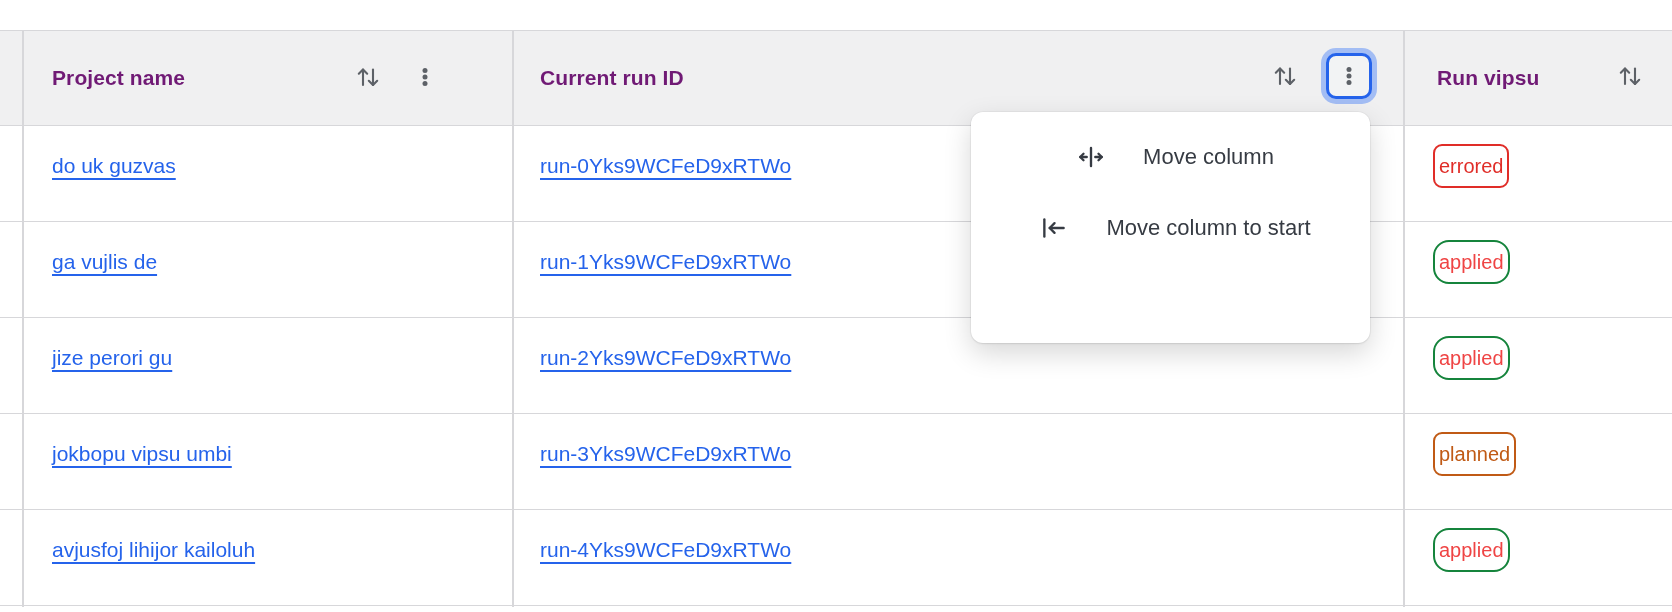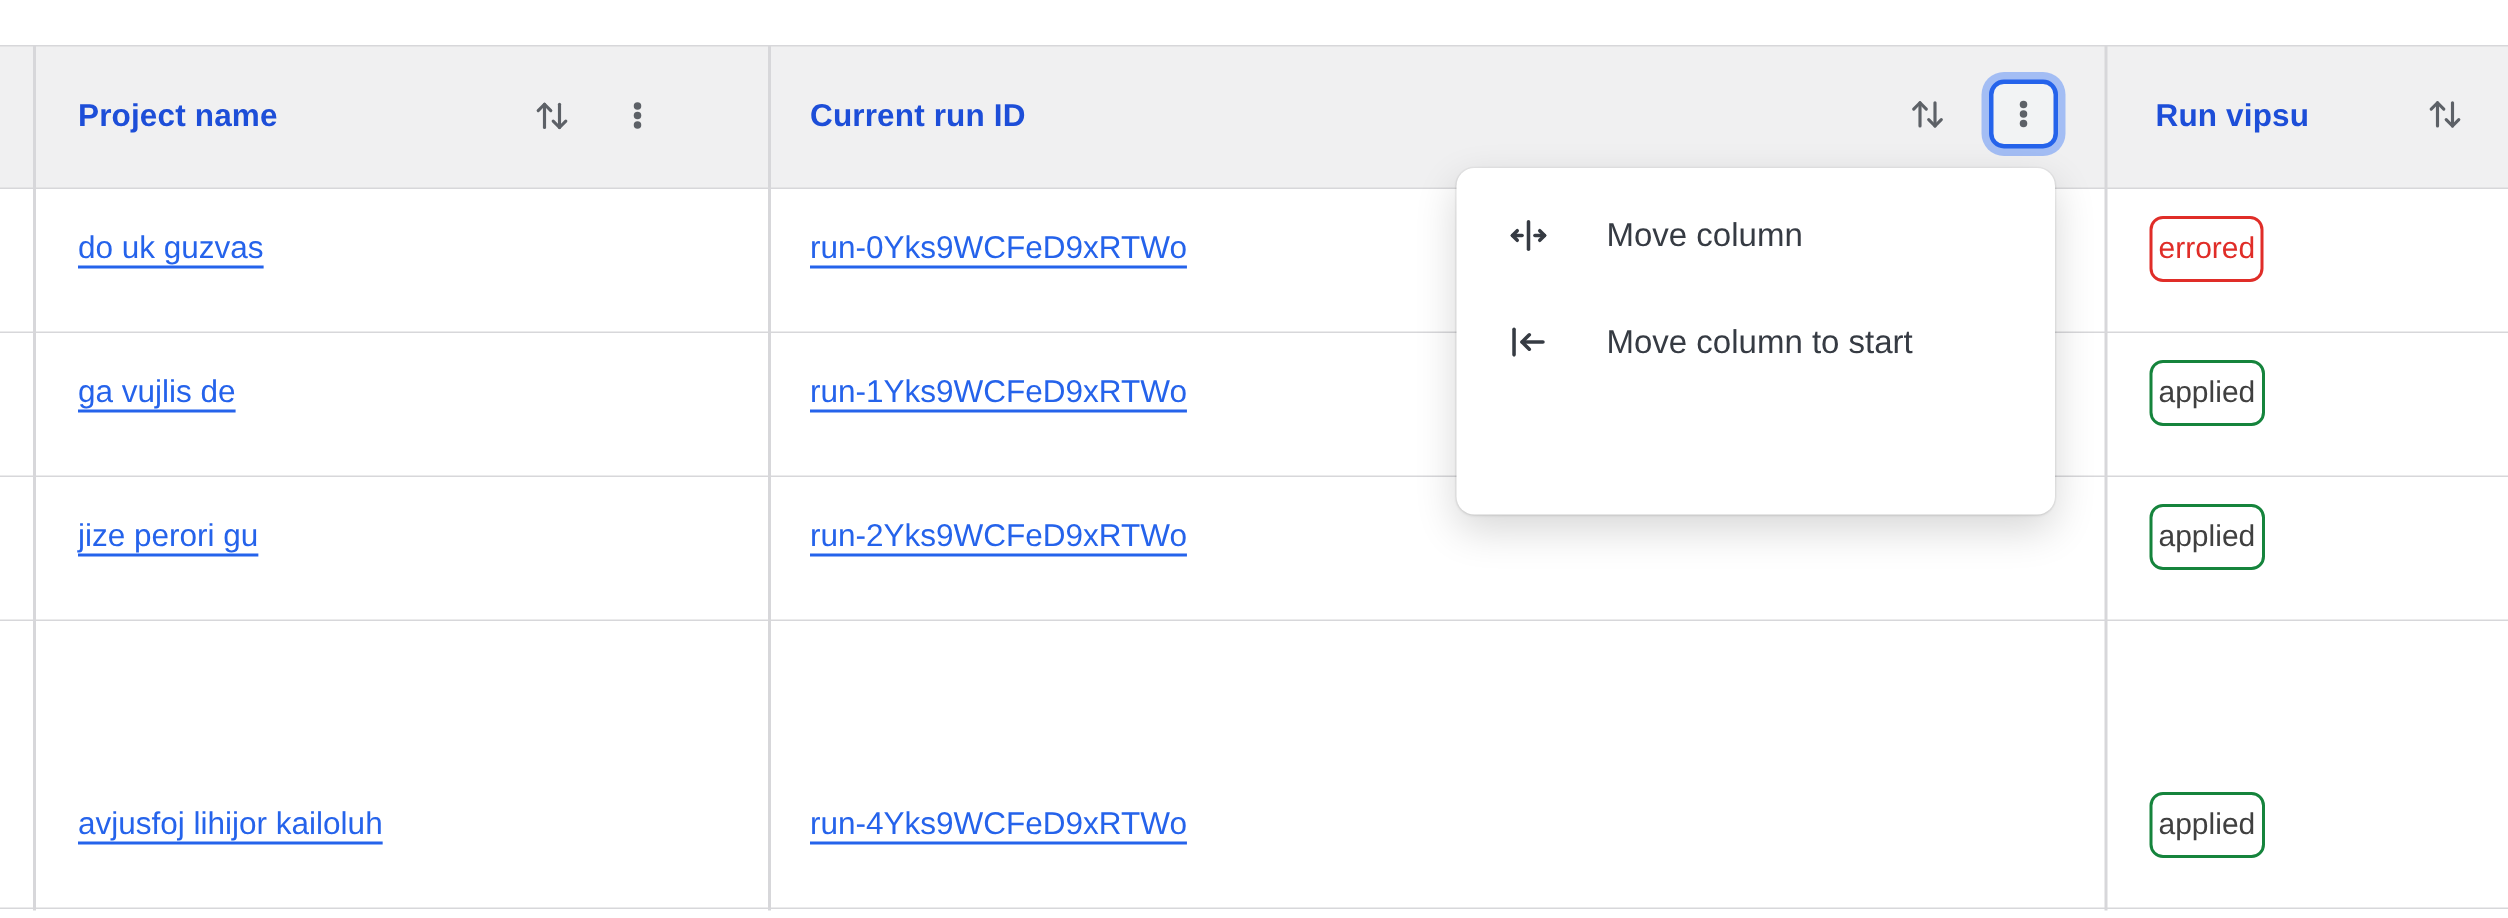--- a/index.html
+++ b/index.html
@@ -3,21 +3,21 @@
 <meta charset="utf-8">
 <style>
   html,body{margin:0;padding:0;background:#ffffff;}
   body{width:1672px;height:612px;overflow:hidden;font-family:"Liberation Sans",sans-serif;}
   .screen{position:relative;width:1672px;height:612px;background:#ffffff;}
 
   
   .thead{position:absolute;left:0;top:30px;width:1672px;height:96px;background:#f0f0f1;
          border-top:1.5px solid #d7d7da;border-bottom:1.5px solid #d7d7da;box-sizing:border-box;z-index:1;}
   .th-label{position:absolute;top:30px;height:96px;display:flex;align-items:center;
-            font-size:21px;font-weight:700;color:#1d4ed8;letter-spacing:.1px;z-index:2;}
+            font-size:21px;font-weight:700;color:#701a75;letter-spacing:.1px;z-index:2;}
   .th-label.project{left:52px;}
   .th-label.runid{left:540px;}
   .th-label.status{left:1437px;}
 
   
   .row{position:absolute;left:0;width:1672px;height:96px;border-bottom:1.5px solid #d7d7da;box-sizing:border-box;z-index:1;}
   .cell{position:absolute;top:0;height:80px;display:flex;align-items:center;}
   .cell.project{left:52px;}
   .cell.runid{left:540px;}
   .cell.status{left:1433px;}
@@ -40,29 +40,29 @@
   
   .kebab-btn{position:absolute;left:1326px;top:53px;width:46px;height:46px;box-sizing:border-box;
              background:#f2f3f4;border:3px solid #2563eb;border-radius:10px;
              box-shadow:0 0 0 5px #a3bdf4;display:flex;align-items:center;justify-content:center;
              cursor:pointer;z-index:5;}
 
   
   .badge{display:inline-flex;align-items:center;justify-content:center;box-sizing:border-box;
          height:44px;padding:0 4px;border:2px solid;border-radius:9px;font-size:20px;background:#fff;}
   .badge[data-status="errored"]{color:#e02d28;border-color:#e02d28;}
-  .badge[data-status="applied"]{color:#404040;border-color:#15843c;}
+  .badge[data-status="applied"]{color:#ef4444;border-color:#15843c;border-radius:16px;}
   .badge[data-status="planned"]{color:#c05a15;border-color:#c05a15;}
 
   
   .menu{position:absolute;left:971px;top:112px;width:399px;height:231px;box-sizing:border-box;
         background:#ffffff;border-radius:12px;padding:9px 0;z-index:10;
         box-shadow:0 1px 2px rgba(0,0,0,.08),0 10px 28px rgba(0,0,0,.16),0 0 0 1px rgba(0,0,0,.03);}
   .menu-item{height:71px;display:flex;align-items:center;padding:0 24px 0 33px;gap:37px;
-             font-size:22px;color:#363b43;cursor:pointer;}
+             font-size:22px;color:#363b43;cursor:pointer;justify-content:center;}
   .menu-item svg{width:30px;height:30px;flex:0 0 auto;}
 </style>
 </head>
 <body>
 
 <div class="screen">
 
   <div class="thead"></div>
 
   <div class="th-label project">Project name</div>
@@ -136,20 +136,31 @@
     <div class="cell project">
         <a class="tbl-link">jize perori gu</a>
       </div>
     <div class="cell runid">
         <a class="tbl-link">run-2Yks9WCFeD9xRTWo</a>
       </div>
     <div class="cell status">
         <span class="badge" data-status="applied">applied</span>
       </div>
   </div>
+  <div class="row" style="top:414px;">
+    <div class="cell project">
+        <a class="tbl-link">jokbopu vipsu umbi</a>
+      </div>
+    <div class="cell runid">
+        <a class="tbl-link">run-3Yks9WCFeD9xRTWo</a>
+      </div>
+    <div class="cell status">
+        <span class="badge" data-status="planned">planned</span>
+      </div>
+  </div>
   <div class="row" style="top:510px;text-align:center;">
     <div class="cell project">
         <a class="tbl-link">avjusfoj lihijor kailoluh</a>
       </div>
     <div class="cell runid">
         <a class="tbl-link">run-4Yks9WCFeD9xRTWo</a>
       </div>
     <div class="cell status">
         <span class="badge" data-status="applied">applied</span>
       </div>

